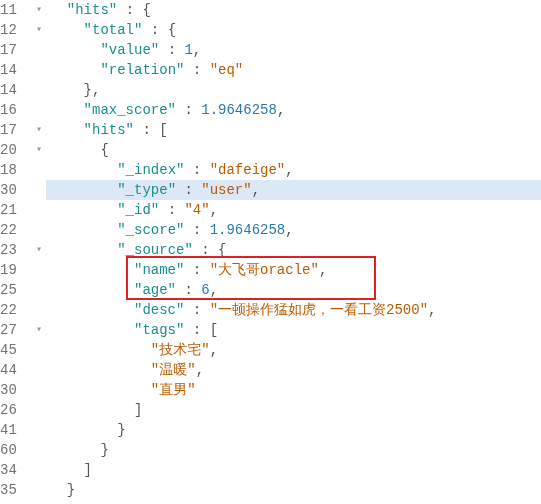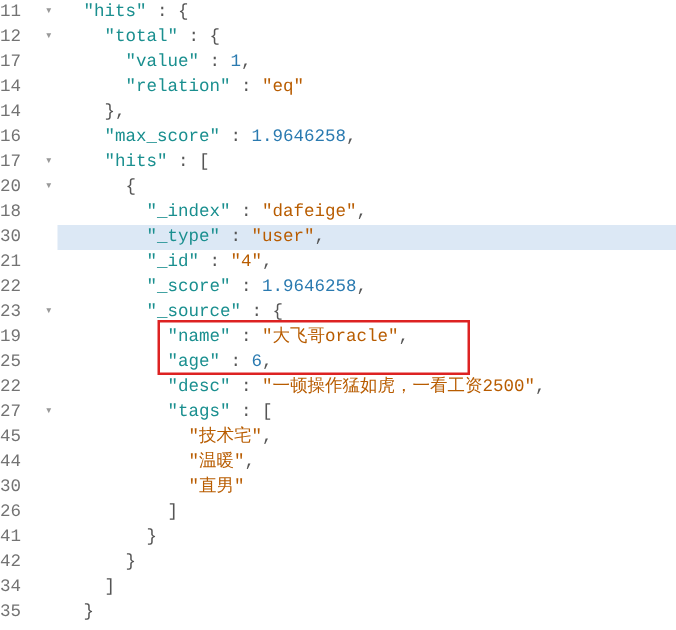--- a/index.html
+++ b/index.html
@@ -72,21 +72,21 @@
     <div class="ln">23</div>
     <div class="ln">19</div>
     <div class="ln">25</div>
     <div class="ln">22</div>
     <div class="ln">27</div>
     <div class="ln">45</div>
     <div class="ln">44</div>
     <div class="ln">30</div>
     <div class="ln">26</div>
     <div class="ln">41</div>
-    <div class="ln">42</div>
+    <div class="ln">60</div>
     <div class="ln">34</div>
     <div class="ln">35</div>
   </div>
   <div class="fold-col">
     <div class="fc">▾</div>
     <div class="fc">▾</div>
     <div class="fc"></div>
     <div class="fc"></div>
     <div class="fc"></div>
     <div class="fc"></div>

